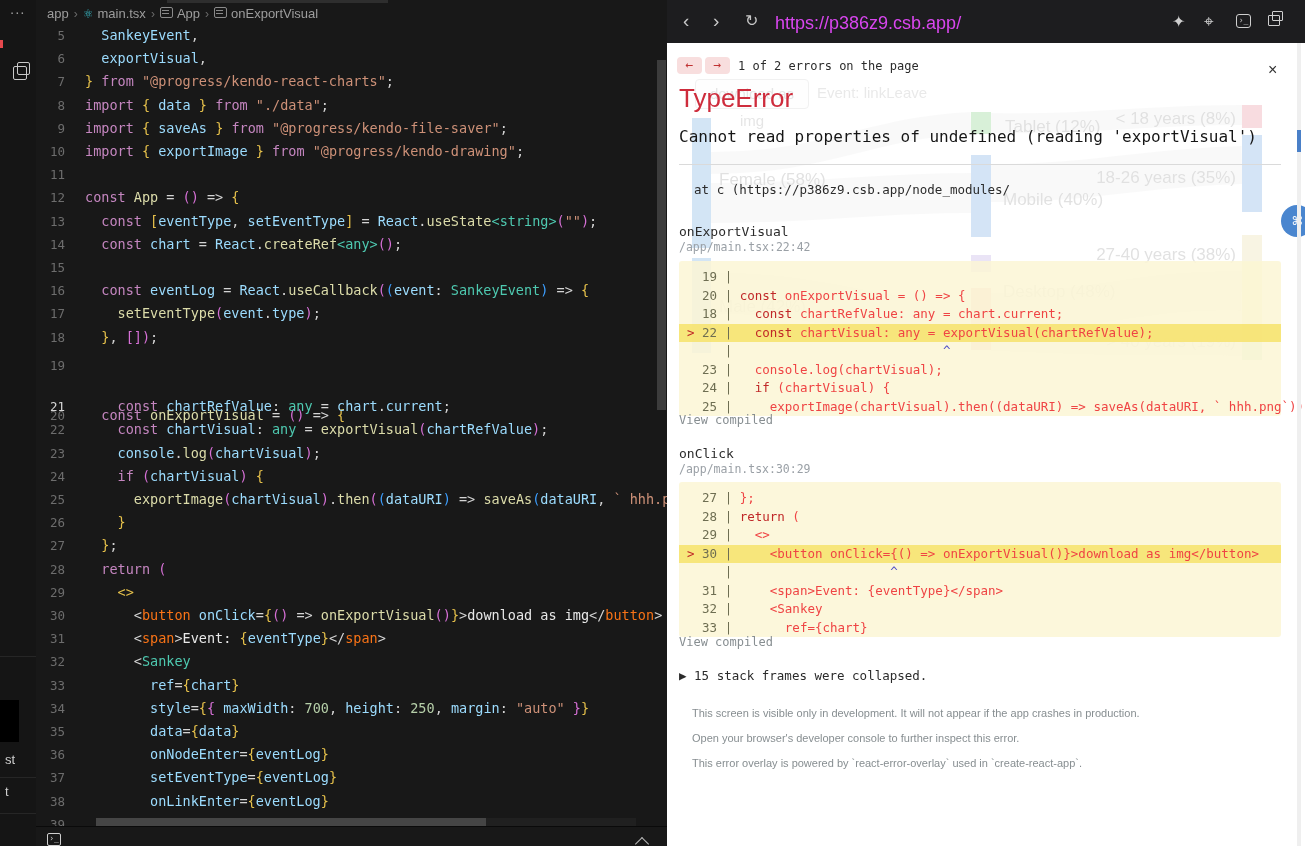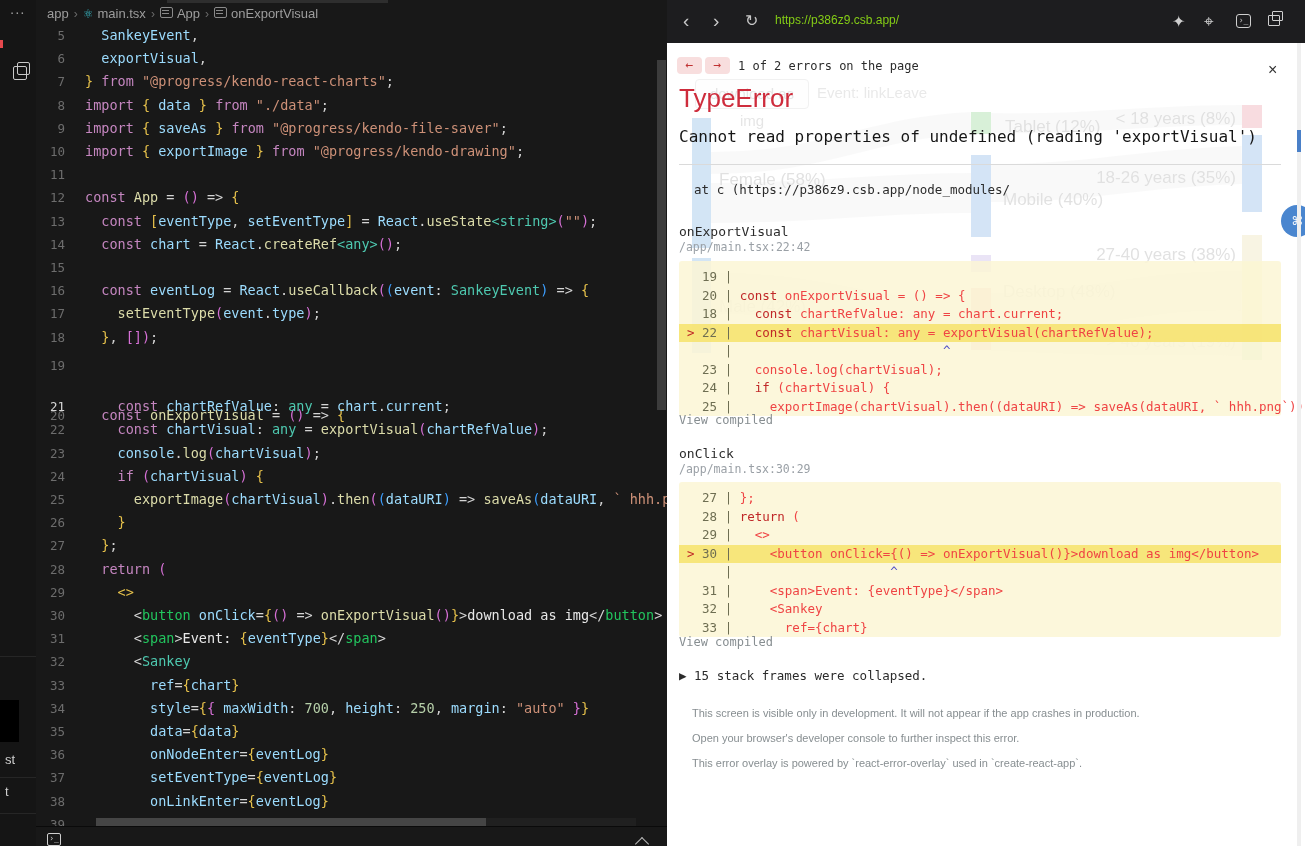--- a/index.html
+++ b/index.html
@@ -22,35 +22,35 @@
   #breadcrumb .bc-ico-react{color:#3ac3d0;font-size:12px;margin-right:4px;}
   #breadcrumb .bc-ico-sym{display:inline-block;width:11px;height:9px;border:1px solid #8a8a8a;border-radius:2px;margin:0 4px 0 0;position:relative;top:0px;}
   #breadcrumb .bc-ico-sym:before{content:"";position:absolute;left:1px;top:2px;width:7px;height:1px;background:#8a8a8a;box-shadow:0 3px 0 #8a8a8a;}
   #code{position:absolute;left:0;top:24px;width:631px;height:800px;
         font-family:"DejaVu Sans Mono",monospace;font-size:13.5px;}
   .crow{position:absolute;left:0;width:1200px;height:23.2px;line-height:23.2px;white-space:pre;}
   .ln{position:absolute;left:0;width:29px;text-align:right;color:#6d6d6d;font-size:12.5px;}
   .ln.active{color:#d7d7d7;}
   .ctext{position:absolute;left:49px;}
   .tk-kw{color:#c586c0}.tk-var{color:#9cdcfe}.tk-fn{color:#dcdcaa}.tk-ty{color:#4ec9b0}
-  .tk-str{color:#ce9178}.tk-num{color:#b5cea8}.tk-tag{color:#22c55e}.tk-pln{color:#d4d4d4}
+  .tk-str{color:#ce9178}.tk-num{color:#b5cea8}.tk-tag{color:#f97316}.tk-pln{color:#d4d4d4}
   .tk-br{color:#e6c14b}.tk-br2{color:#d670d6}.tk-br3{color:#3d9fff}.tk-jsxt{color:#e8e8e8}
   #vscroll{position:absolute;left:621px;top:60px;width:9px;height:350px;background:#3c3c3c;}
   #hscroll-track{position:absolute;left:60px;top:818px;width:540px;height:8px;background:#202020;}
   #hscroll{position:absolute;left:60px;top:818px;width:390px;height:8px;background:#454545;}
   #editor-bottom{position:absolute;left:0;top:826px;width:631px;height:20px;background:#181818;border-top:1px solid #0a0a0a;}
   .term-icon{position:absolute;left:11px;top:6px;width:12px;height:11px;border:1.1px solid #cfcfcf;border-radius:2px;
              color:#cfcfcf;font-size:8px;line-height:10px;text-align:center;font-family:"DejaVu Sans Mono",monospace;}
   .chev-up{position:absolute;left:601px;top:12px;width:9px;height:9px;border-top:1.6px solid #b8b8b8;border-right:1.6px solid #b8b8b8;transform:rotate(-45deg);}
   
   #preview{position:absolute;left:667px;top:0;width:638px;height:846px;background:#1d1d1f;overflow:hidden;}
   #notch-right{position:absolute;left:90px;top:0;width:280px;height:3px;background:#f3f3f3;}
   #browserbar{position:absolute;left:0;top:0;width:638px;height:43px;background:#1d1d1f;}
   .nav-glyph{position:absolute;top:9px;color:#c8c8c8;font-size:19px;line-height:24px;cursor:default;}
-  #url{position:absolute;left:108px;top:13px;color:#84cc16;font-size:12px;}
+  #url{position:absolute;left:108px;top:13px;color:#d946ef;font-size:18px;}
   .bb-right{position:absolute;top:12px;color:#cfcfcf;font-size:16px;}
   .term-icon2{position:absolute;top:14px;width:13px;height:12px;border:1.3px solid #cfcfcf;border-radius:3px;color:#cfcfcf;
               font-size:8px;line-height:11px;text-align:center;font-family:"DejaVu Sans Mono",monospace;}
   .win-icon{position:absolute;top:15px;width:10px;height:9px;border:1.3px solid #cfcfcf;border-radius:1px;}
   .win-icon:before{content:"";position:absolute;left:3px;top:-5px;width:9px;height:8px;border:1.3px solid #cfcfcf;border-radius:1px;}
   #content{position:absolute;left:0;top:43px;width:638px;height:803px;background:#ffffff;overflow:hidden;}
   
   #ghost{position:absolute;left:0;top:0;width:638px;height:803px;}
   .gnode{position:absolute;}
   .glabel{position:absolute;color:#9a9a9a;font-size:17px;white-space:nowrap;}

